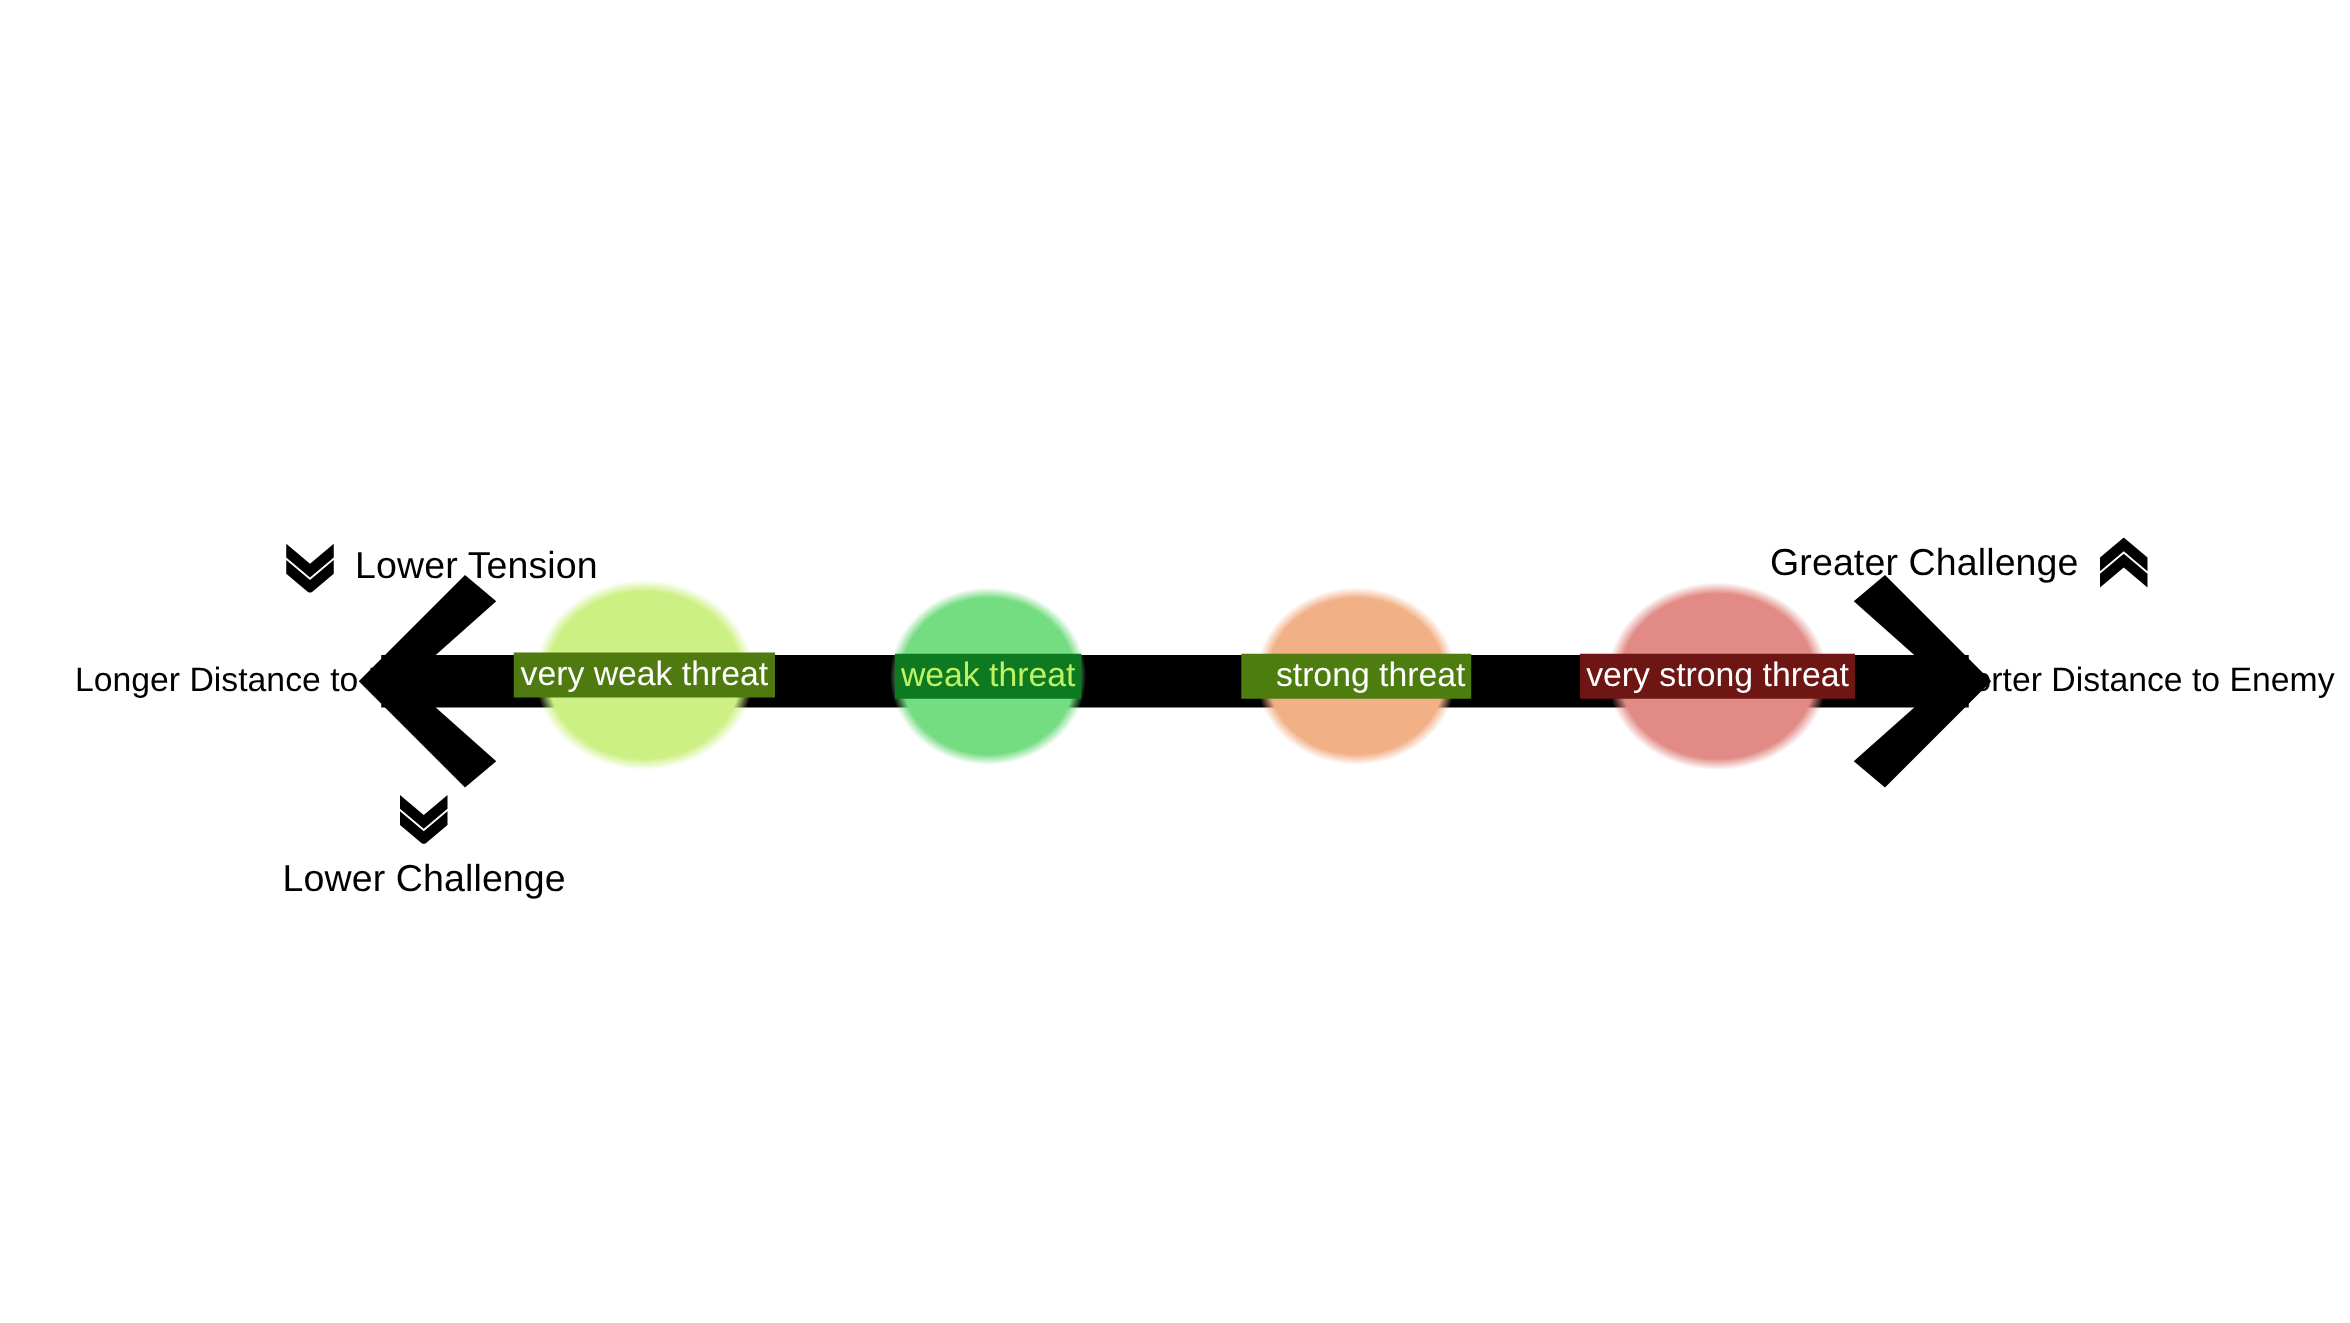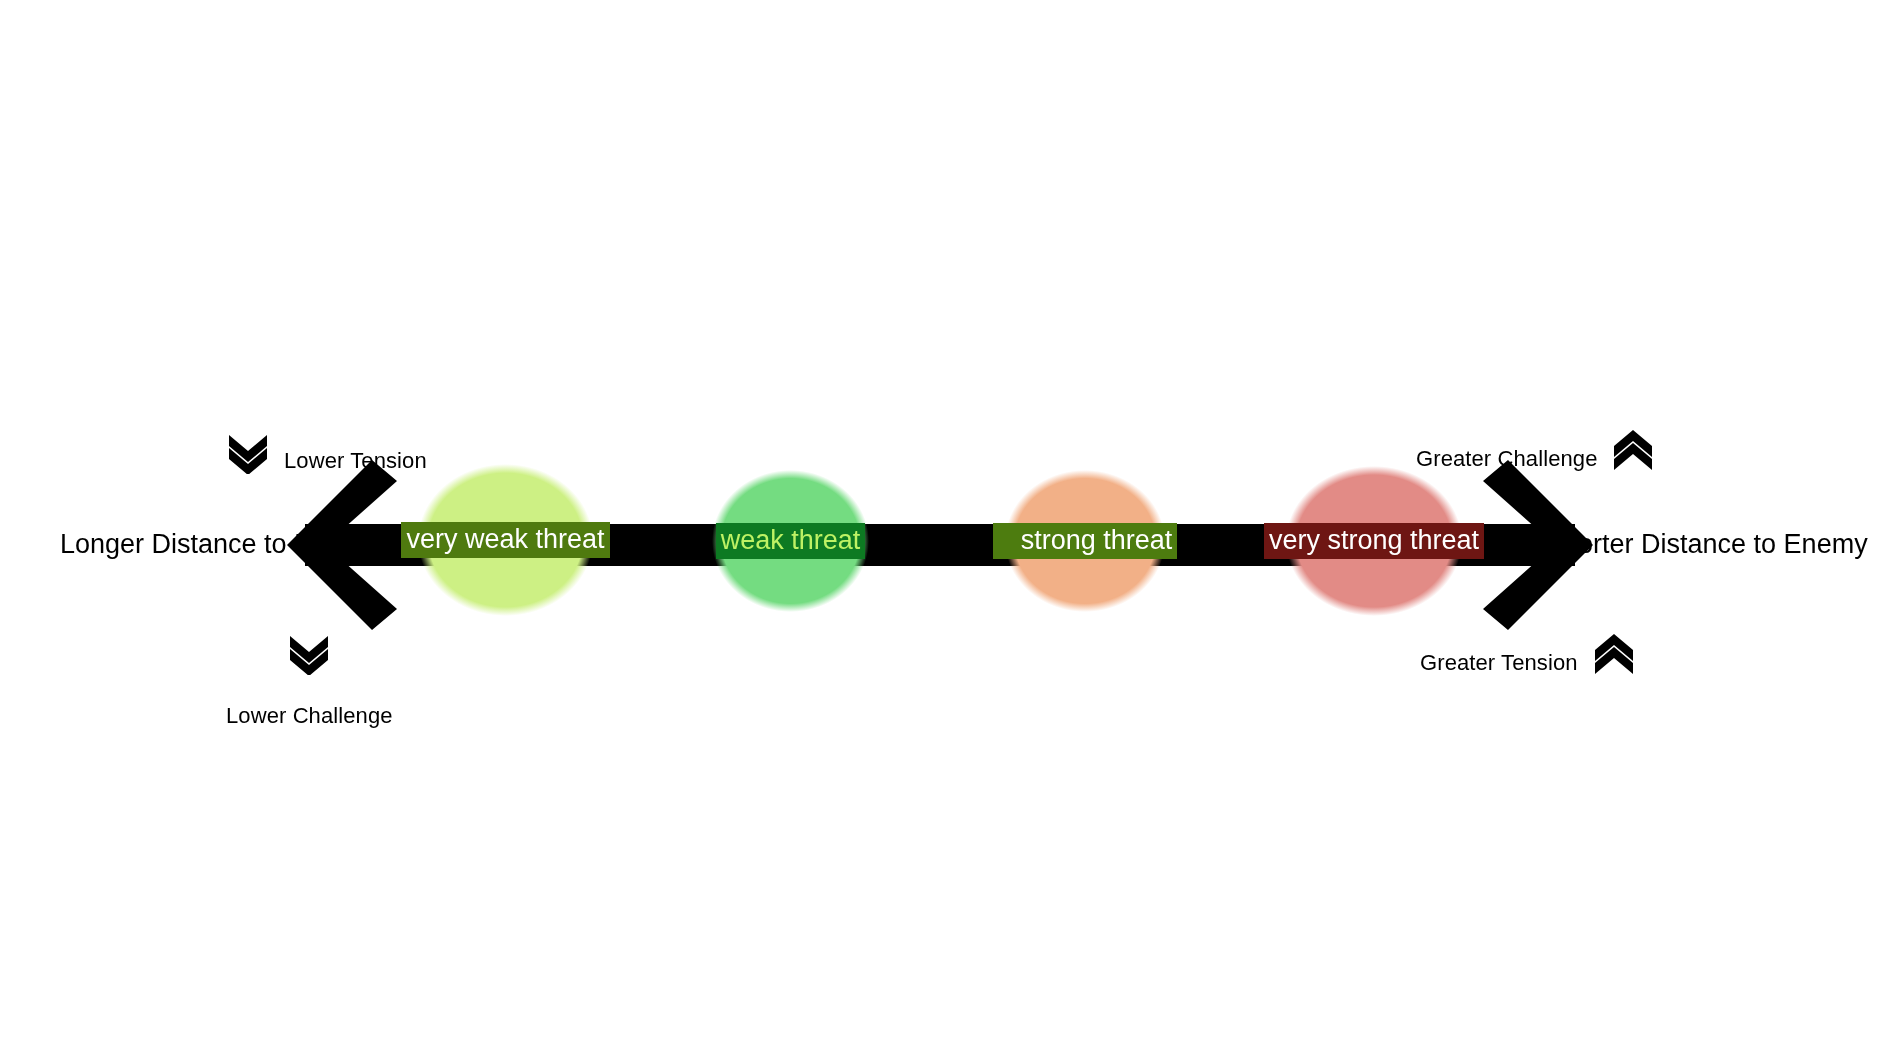--- a/index.html
+++ b/index.html
@@ -23,25 +23,24 @@
 
   
   .corner-note {
     position: absolute;
     display: flex;
     align-items: center;
     gap: 14px;
     white-space: nowrap;
   }
   .corner-note .note-text {
-    font-size: 22px;
+    font-size: 30px;
     color: #000000;
     letter-spacing: .1px;
     line-height: 1;
-    margin-top: 16px;
   }
   .chev {
     display: block;
     flex: 0 0 auto;
   }
 
   #note-lower-tension   { left: 226px; top: 432px; }
   #note-lower-challenge { left: 226px; top: 633px; flex-direction: column; }
   #note-greater-challenge { left: 1416px; top: 430px; }
   #note-greater-tension   { left: 1420px; top: 634px; }
@@ -86,21 +85,21 @@
   .threat-label {
     position: relative;
     z-index: 3;
     font-size: 27px;
     color: #ffffff;
     line-height: 1.18;
     padding: 2px 5px 3px 5px;
     white-space: nowrap;
   }
 
-  #node-very-weak   { left: 418px; top: 464px; width: 175px; height: 152px; }
+  #node-very-weak   { left: 428px; top: 464px; width: 175px; height: 152px; }
   #node-weak        { left: 712px; top: 470px; width: 157px; height: 142px; }
   #node-strong      { left: 1005px; top: 470px; width: 160px; height: 142px; }
   #node-very-strong { left: 1286px; top: 466px; width: 176px; height: 150px; }
 </style>
 </head>
 <body>
 
 <div id="stage">
 
   <svg id="arrow-svg" viewBox="0 0 1880 1058">
@@ -134,27 +133,20 @@
   </div>
 
   <div class="corner-note" id="note-greater-challenge">
     <span class="note-text">Greater Challenge</span>
     <svg class="chev" width="44" height="42" viewBox="0 0 44 42">
       <polygon points="3,27 22,11 41,27 41,16 22,0 3,16" fill="#000000"></polygon>
       <polygon points="3,40 22,24 41,40 41,29 22,13 3,29" fill="#000000"></polygon>
     </svg>
   </div>
 
-  <div class="corner-note" id="note-greater-tension">
-    <span class="note-text">Greater Tension</span>
-    <svg class="chev" width="44" height="42" viewBox="0 0 44 42">
-      <polygon points="3,27 22,11 41,27 41,16 22,0 3,16" fill="#000000"></polygon>
-      <polygon points="3,40 22,24 41,40 41,29 22,13 3,29" fill="#000000"></polygon>
-    </svg>
-  </div>
 
   <div class="axis-end-label" id="label-longer">Longer Distance to Enemy</div>
   <div class="axis-end-label" id="label-shorter">Shorter Distance to Enemy</div>
 
   <div class="threat-node" id="node-very-weak">
     <div class="threat-bubble" style="background: radial-gradient(closest-side, rgb(205, 240, 132) 70%, rgb(205, 240, 132) 88%, rgba(255, 255, 255, 0) 100%);"></div>
     <span class="threat-label" style="background-color: rgb(79, 122, 15); color: rgb(255, 255, 255);">very weak threat</span>
   </div>
 
   <div class="threat-node" id="node-weak">

